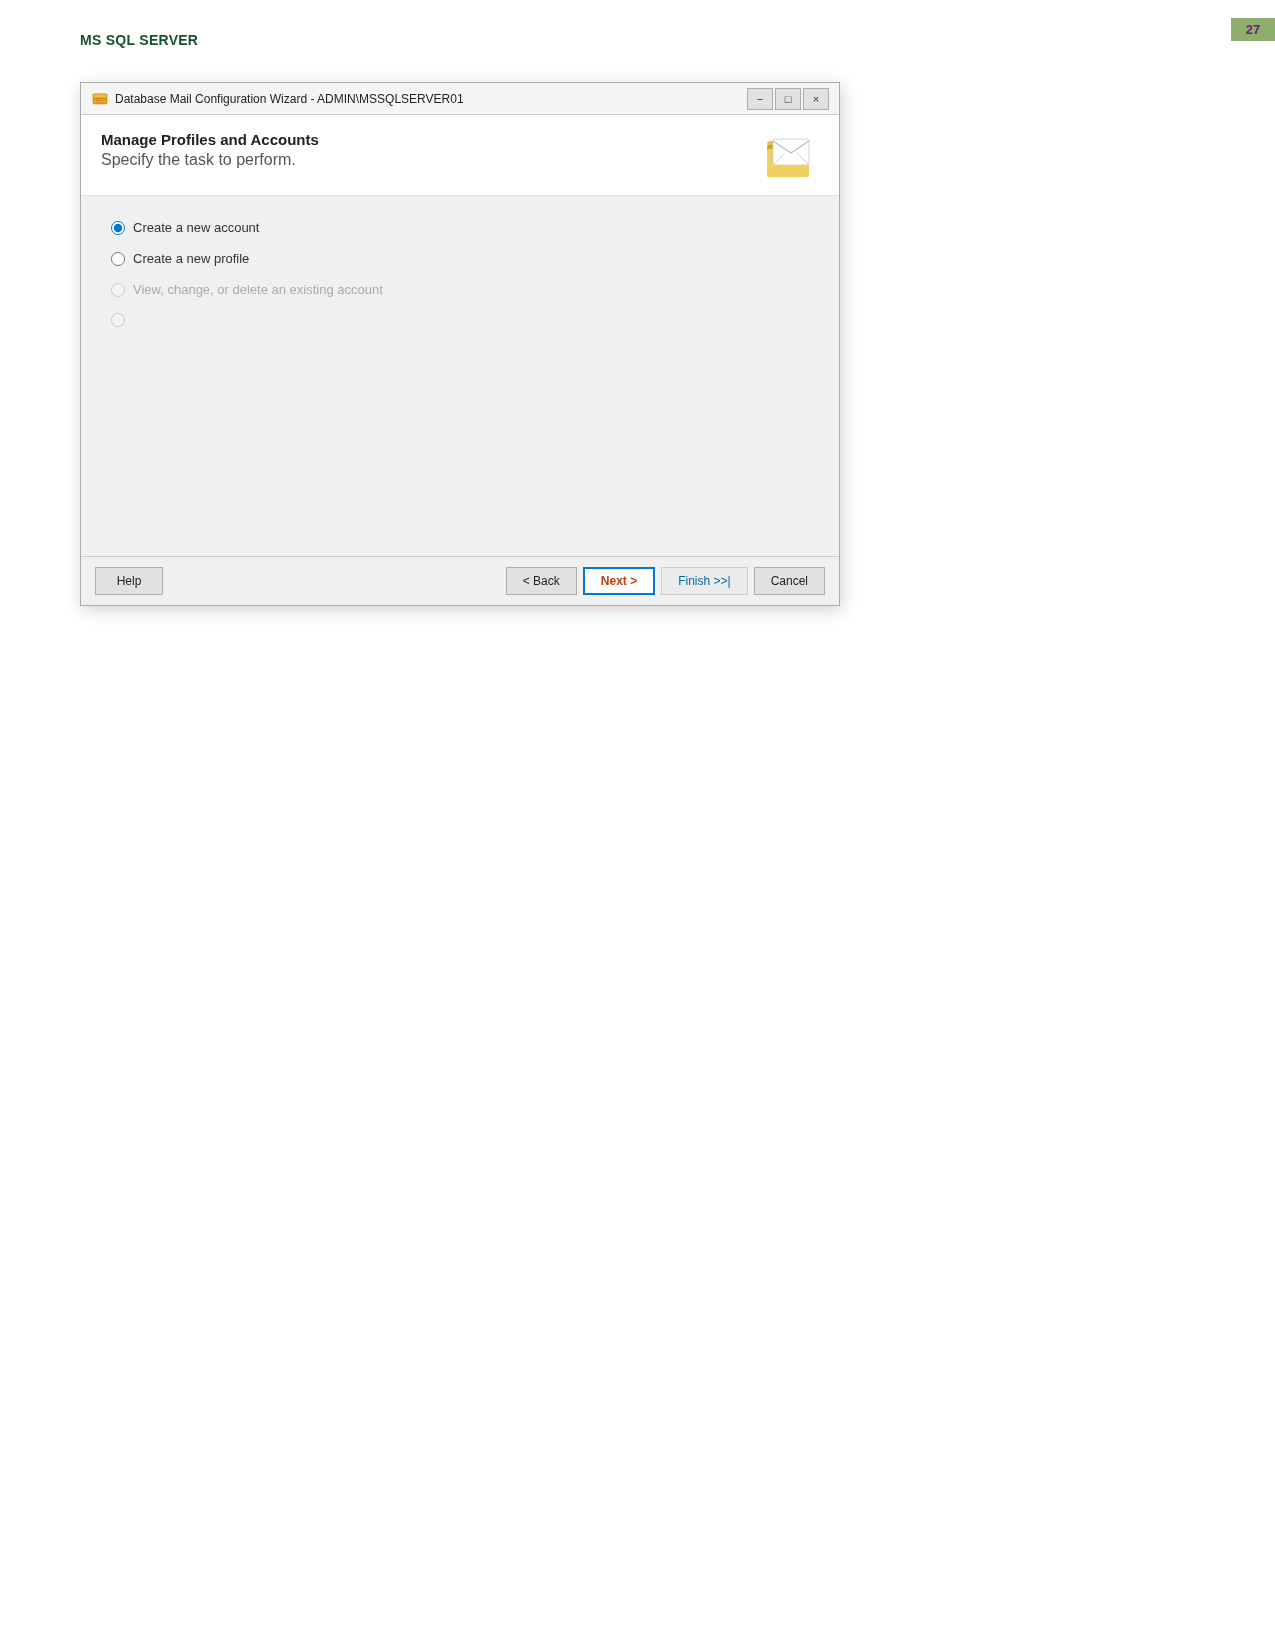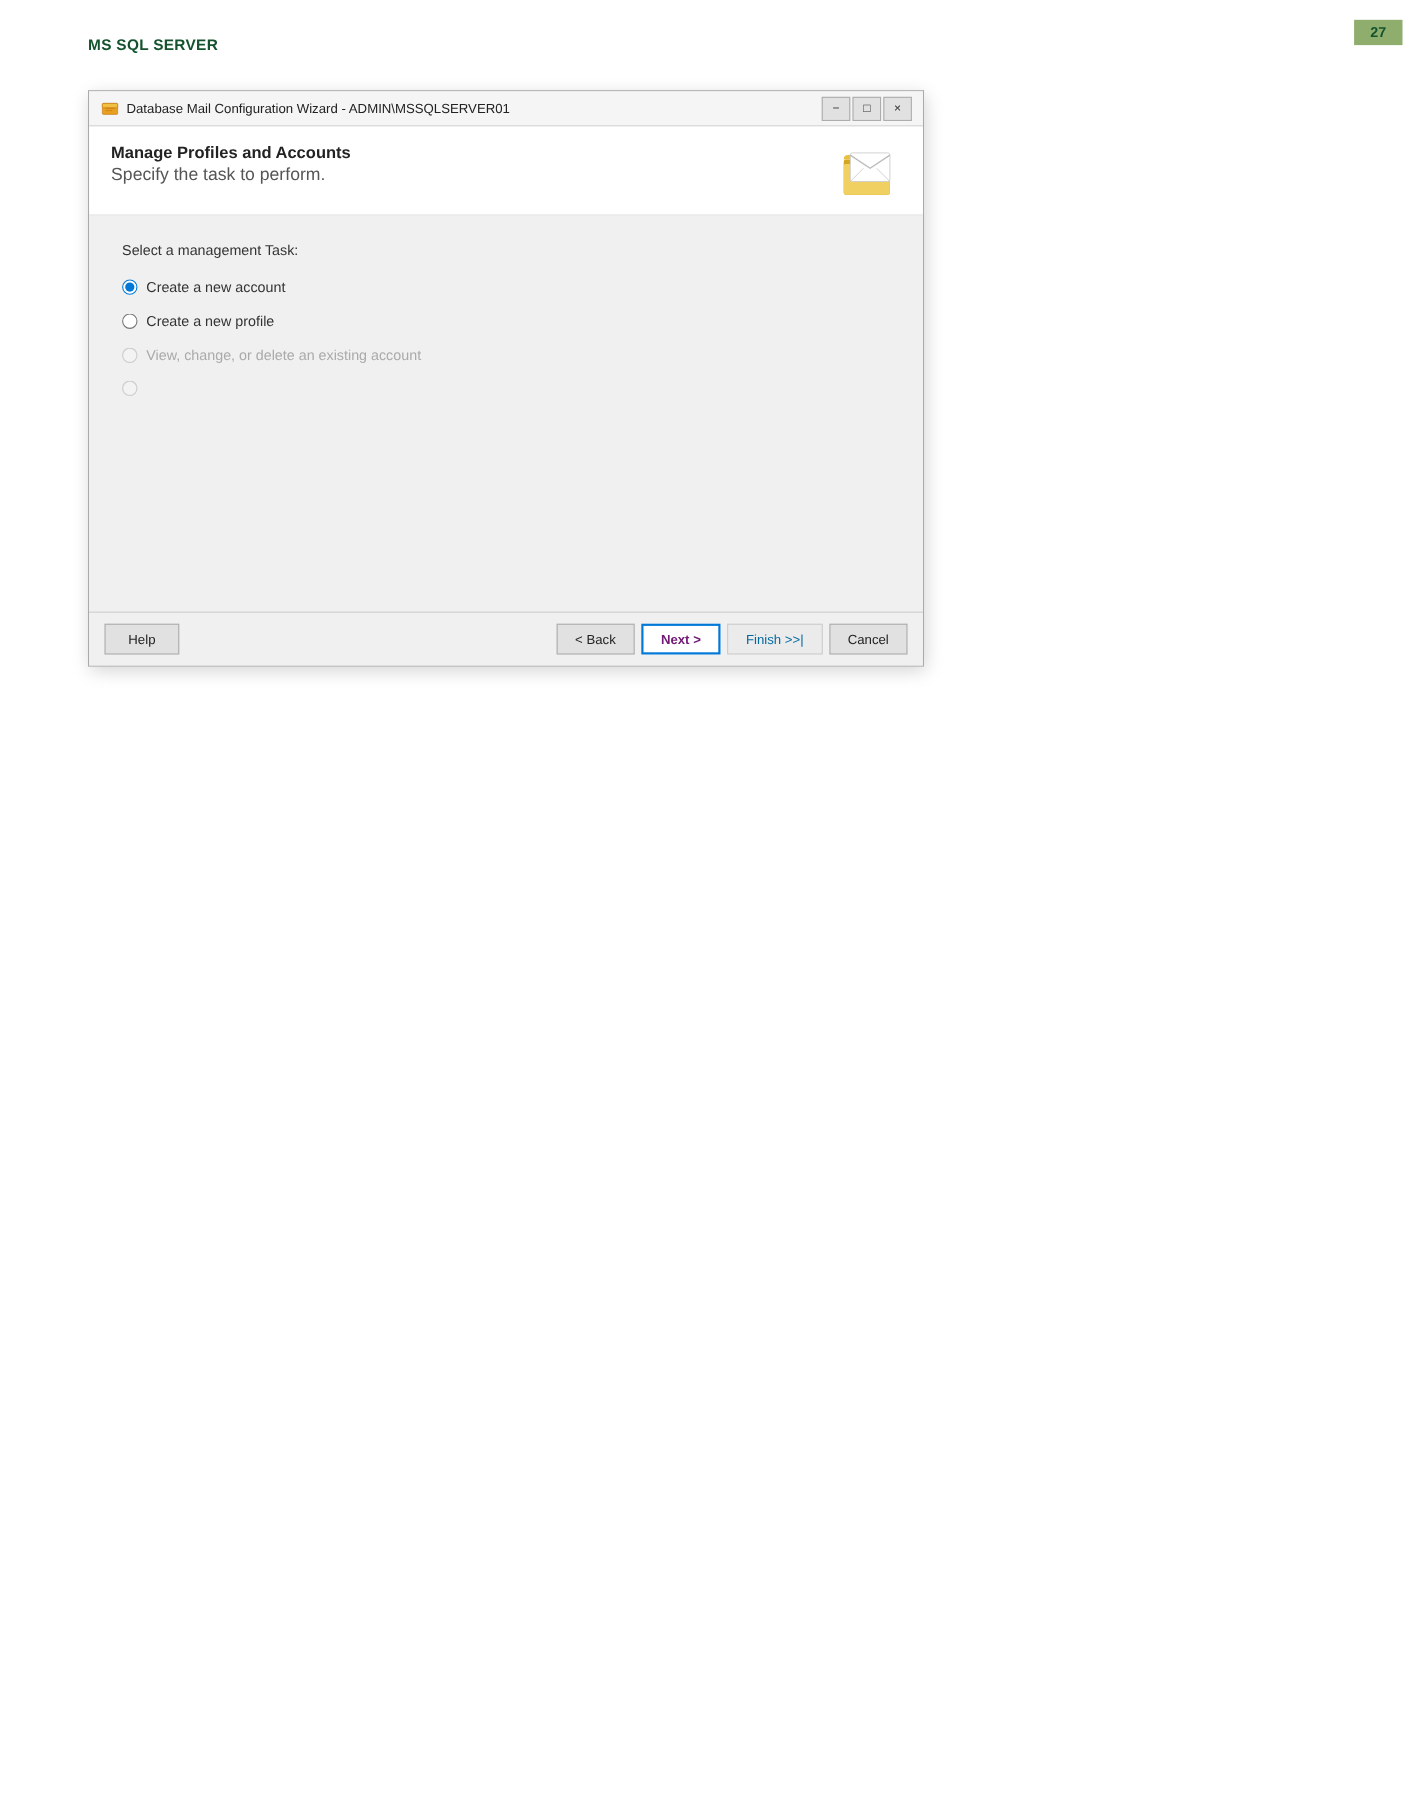--- a/index.html
+++ b/index.html
@@ -12,21 +12,21 @@
       min-height: 1651px;
       position: relative;
     }
 
     
     .page-badge {
       position: absolute;
       top: 18px;
       right: 0;
       background: #8fae6e;
-      color: #14532d;
+      color: #701a75;
       font-size: 13px;
       font-weight: bold;
       padding: 4px 14px;
       min-width: 44px;
       text-align: center;
     }
 
     
     .section-heading {
       position: absolute;
@@ -176,21 +176,21 @@
       border: 1px solid #adadad;
       background: #e1e1e1;
       cursor: pointer;
       color: #222;
       min-width: 68px;
       height: 28px;
     }
     .btn.primary {
       background: #fff;
       border: 2px solid #0078d7;
-      color: #701a75;
+      color: #c2410c;
       font-weight: 600;
     }
     .btn:disabled, .btn.disabled {
       color: #0369a1;
       border-color: #ccc;
       background: #ebebeb;
       cursor: default;
     }
 
     
@@ -245,21 +245,20 @@
         <rect x="10" y="8" width="36" height="26" rx="2" fill="#fff" stroke="#ccc" stroke-width="0.8"></rect>
         <path d="M10 10 L28 22 L46 10" fill="none" stroke="#bbb" stroke-width="1.2"></path>
 
         <line x1="10" y1="34" x2="22" y2="22" stroke="#ccc" stroke-width="0.8"></line>
         <line x1="46" y1="34" x2="34" y2="22" stroke="#ccc" stroke-width="0.8"></line>
       </svg>
     </div>
   </div>
 
   <div class="dialog-content">
-    <div class="task-label">Select a management Task:</div>
     <div class="radio-group">
 
       <label class="radio-item">
         <input type="radio" name="mgmt-task" checked="" style="">
         <span>Create a new account</span>
       </label>
 
       <label class="radio-item">
         <input type="radio" name="mgmt-task" style="">
         <span>Create a new profile</span>

